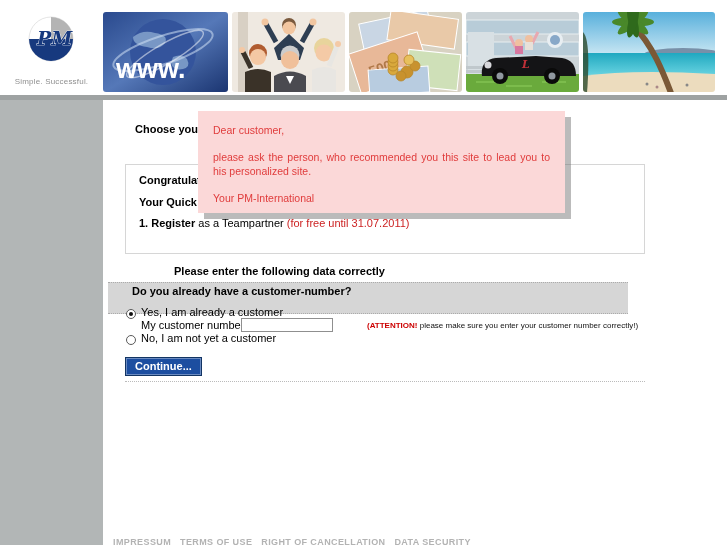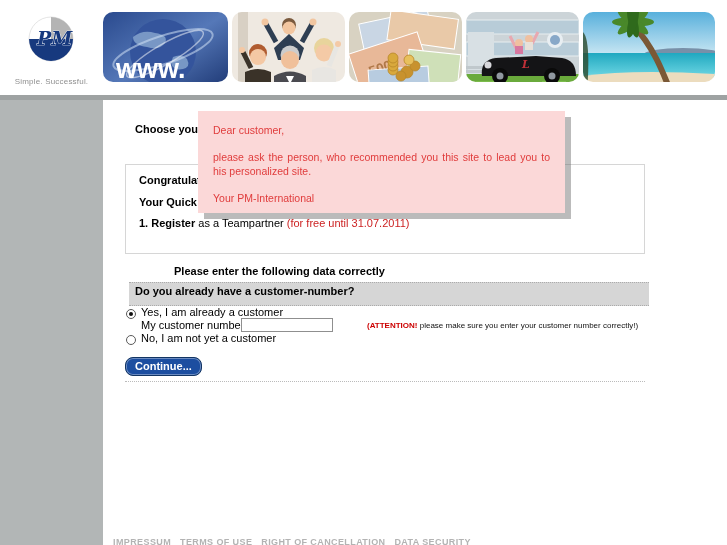--- a/index.html
+++ b/index.html
@@ -6,61 +6,61 @@
   .page{position:relative;width:727px;height:545px;background:#ffffff;overflow:hidden;
         font-family:"Liberation Sans",sans-serif;font-size:11px;color:#000;}
 
   
   .logo-area{position:absolute;left:0;top:0;width:119px;height:95px;background:#fff;}
   .logo-svg{position:absolute;left:27px;top:15px;}
   .tagline{position:absolute;left:0;top:77px;width:103px;text-align:center;
            font-size:8px;color:#8f8f8f;letter-spacing:.2px;}
 
   .banner{position:absolute;left:103px;top:12px;height:81px;display:flex;gap:4px;}
-  .banner .img{height:70px;border-radius:10px;overflow:hidden;position:relative;flex:none;}
+  .banner .img{height:80px;border-radius:3px;overflow:hidden;position:relative;flex:none;}
 
   .divider-bar{position:absolute;left:0;top:95px;width:727px;height:5px;background:#9EA2A2;}
   .sidebar{position:absolute;left:0;top:100px;width:103px;height:445px;background:#B2B6B6;}
 
   
   .content{position:absolute;left:103px;top:100px;width:624px;height:445px;background:#fff;}
   .h-choose{position:absolute;left:32px;top:23px;font-weight:bold;white-space:nowrap;}
   .info-box{position:absolute;left:22px;top:64px;width:518px;height:88px;border:1px solid #D6D6D6;}
   .ib-line{position:absolute;left:13px;white-space:nowrap;font-weight:bold;}
   .ib-congrats{top:9px;}
   .ib-quick{top:31px;}
   .ib-step1{top:52px;font-weight:normal;}
   .ib-step2{top:65px;}
   .bold{font-weight:bold;}
   .red{color:#CC2222;}
 
   .instruction{position:absolute;left:27px;top:165px;font-weight:bold;white-space:nowrap;padding-left:44px;}
-  .qbar{position:absolute;left:26px;top:182px;width:520px;height:24px;box-sizing:border-box;
+  .qbar{position:absolute;left:5px;top:182px;width:520px;height:32px;box-sizing:border-box;
         background:#D6D6D6;border-top:1px dotted #ABABAB;border-bottom:1px dotted #ABABAB;
-        font-weight:bold;line-height:16px;padding-left:6px;}
+        font-weight:bold;line-height:16px;padding-left:24px;}
 
   .radio{position:absolute;width:10px;height:10px;border:1px solid #5a5a5a;border-radius:50%;
          background:#fff;box-sizing:border-box;}
   .radio.sel::after{content:"";position:absolute;left:2px;top:2px;width:4px;height:4px;
          border-radius:50%;background:#111;}
   .r-yes{left:23px;top:209px;}
   .r-no{left:23px;top:235px;}
   .lbl{position:absolute;white-space:nowrap;}
   .l-yes{left:38px;top:206px;}
   .l-num{left:38px;top:219px;}
   .l-no{left:38px;top:232px;}
   .num-input{position:absolute;left:138px;top:218px;width:86px;height:12px;
              border:1px solid #8f8f8f;font-size:11px;padding:0 2px;
              font-family:"Liberation Sans",sans-serif;}
   .attention{position:absolute;left:231px;top:221px;font-size:8px;white-space:nowrap;color:#111;margin-left:33px;}
   .attention .att-red{color:#CC0000;font-weight:bold;}
 
   .continue-btn{position:absolute;left:22px;top:257px;background:#1C4EA0;color:#fff;
         font-weight:bold;font-size:11px;font-family:"Liberation Sans",sans-serif;
-        border:1px solid #123463;border-radius:8px;padding:2px 9px 3px 9px;
+        border:1px solid #123463;border-radius:0;padding:2px 9px 3px 9px;
         box-shadow:inset 0 0 0 1px rgba(255,255,255,.35);cursor:pointer;}
   .divider-dotted{position:absolute;left:22px;top:281px;width:520px;height:0;
         border-top:1px dotted #BBBBBB;}
 
   .footer{position:absolute;left:10px;top:437px;font-size:9px;font-weight:bold;
           color:#B3B3B3;letter-spacing:.4px;white-space:nowrap;}
   .footer span{margin-right:6px;cursor:pointer;}
 
   
   .popup{position:absolute;left:198px;top:111px;width:367px;height:102px;box-sizing:border-box;

